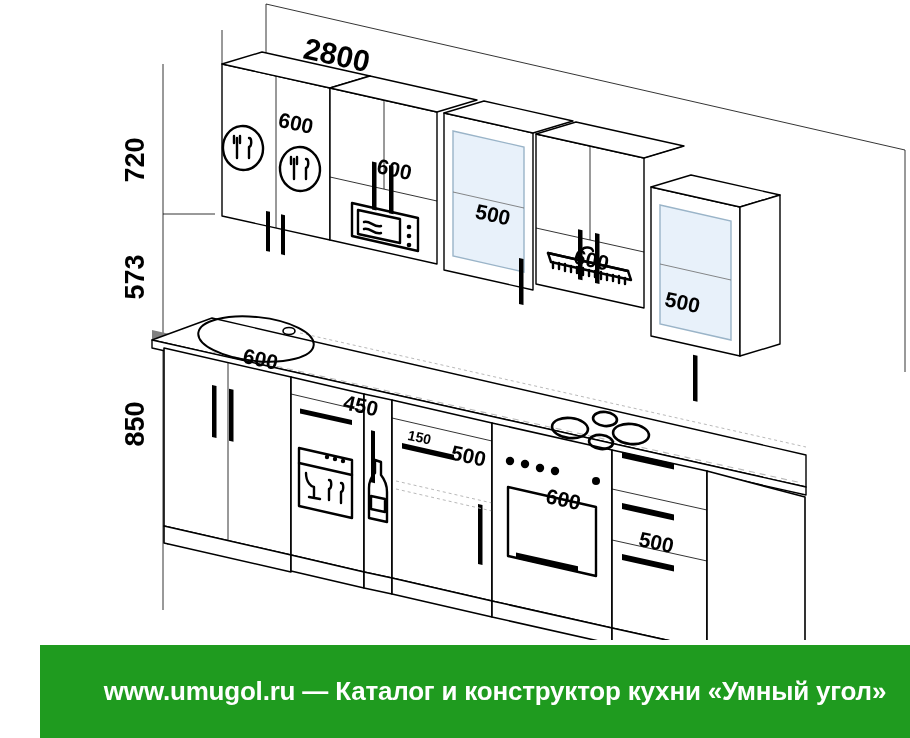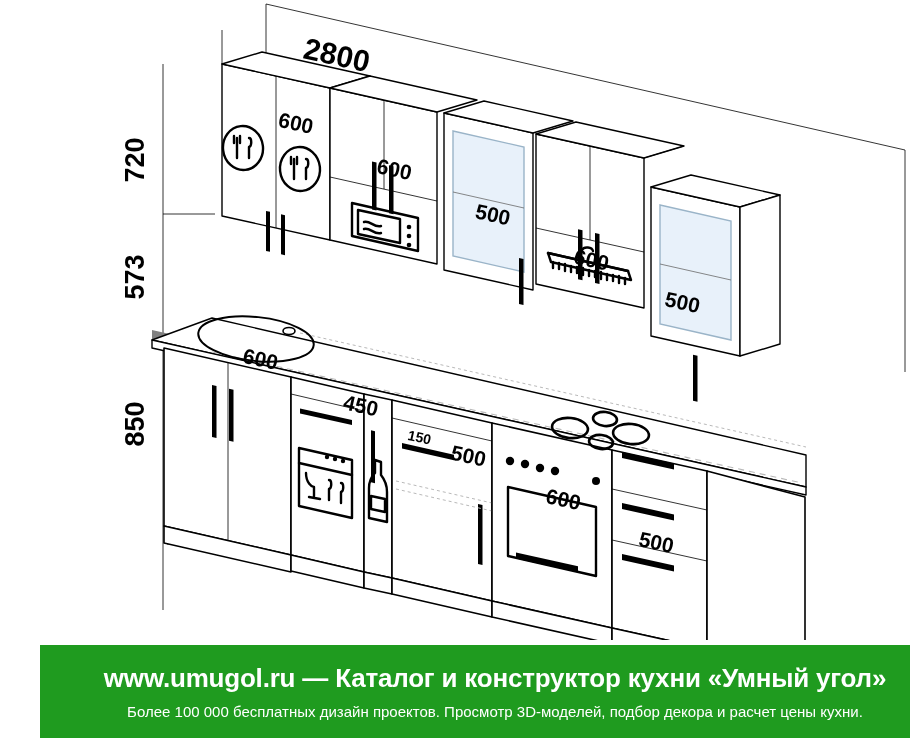--- a/index.html
+++ b/index.html
@@ -235,16 +235,15 @@
       <text class="dimtxt" x="144" y="424" font-size="27" text-anchor="middle" transform="rotate(-90 144 424)">850</text>
     </g>
   </svg>
 
   <div class="banner">
     <div class="banner-line1">
       <span>www.umugol.ru</span>
       <span>—</span>
       <span>Каталог и конструктор кухни «Умный угол»</span>
     </div>
-    <div class="banner-line2">Более 100 000 бесплатных дизайн проектов. Просмотр 3D-моделей, подбор декора и расчет цены кухни.</div>
   </div>
 
 </div>
 
 </body></html>

